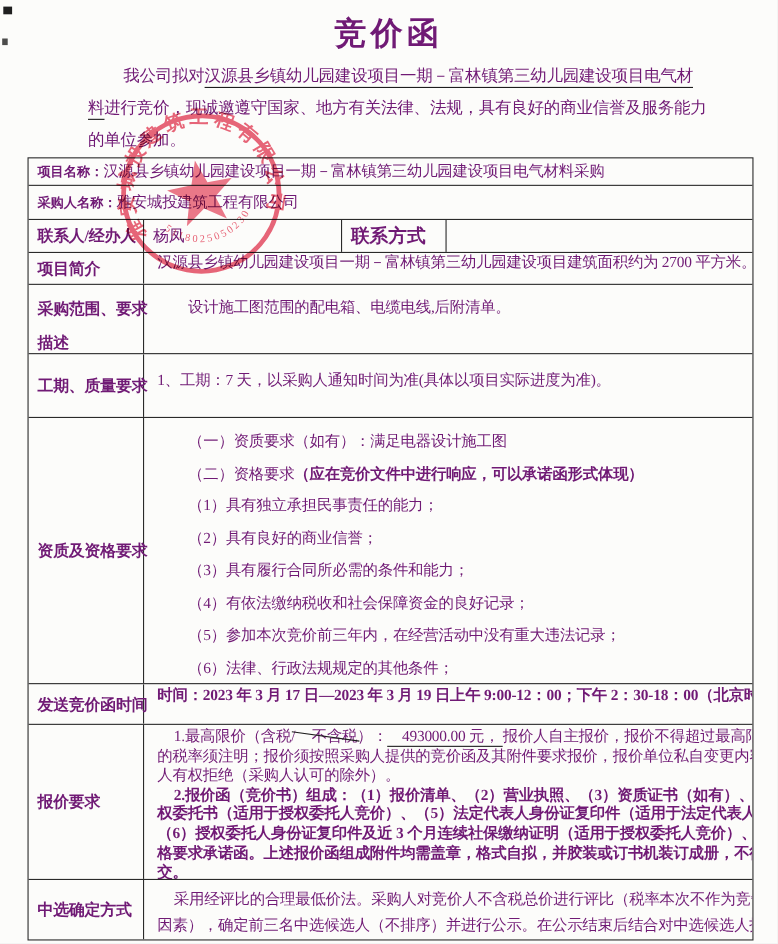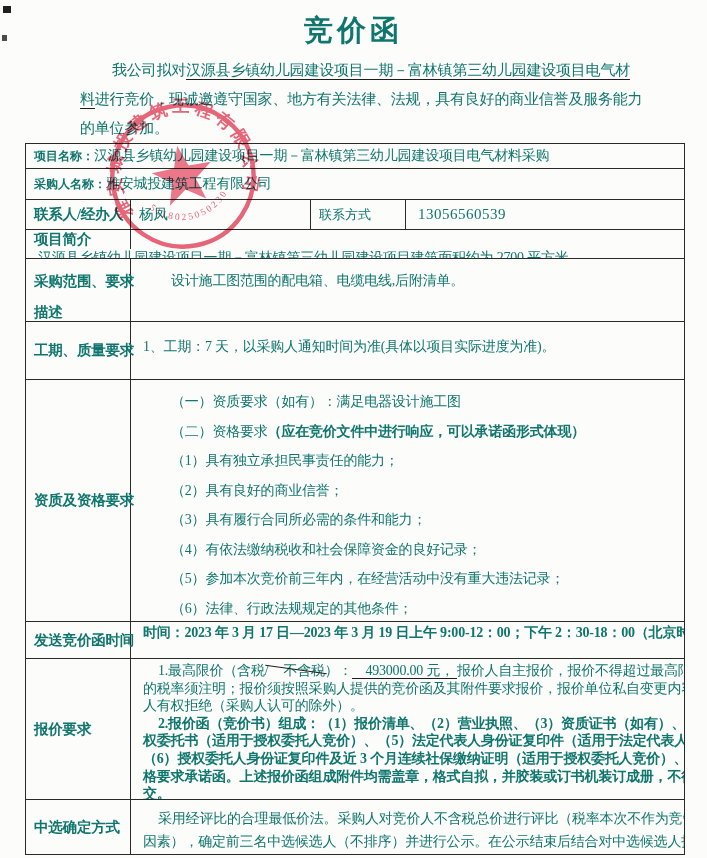--- a/index.html
+++ b/index.html
@@ -1,20 +1,20 @@
 <!DOCTYPE html>
 <html><head>
 <meta charset="utf-8">
 <style>
   html,body{margin:0;padding:0;background:#e8e8e8;}
   .page{
     position:relative;width:707px;height:858px;margin:0 auto;
     background:#fcfcfa;overflow:hidden;
     font-family:"Liberation Serif","DejaVu Serif",serif;
-    color:#0f766e;
+    color:#701a75;
   }
   .speck{position:absolute;background:#1f1f1f;}
   .doc-title{
     position:absolute;top:11px;left:0;width:100%;text-align:center;
     font-size:29px;font-weight:bold;letter-spacing:4px;
   }
   .intro{
     position:absolute;left:80px;top:56px;width:566px;
     font-size:15px;line-height:29px;letter-spacing:-0.3px;white-space:nowrap;
   }
@@ -36,28 +36,28 @@
     letter-spacing:-0.2px;white-space:nowrap;
   }
   .val{
     flex:1;box-sizing:border-box;padding-left:12px;
     font-size:14px;overflow:hidden;white-space:nowrap;
     display:flex;flex-direction:column;justify-content:flex-start;
   }
   .inline-lbl{font-weight:bold;font-size:12px;}
   .ln{white-space:nowrap;letter-spacing:-0.2px;}
   .bold{font-weight:bold;}
-  .r1{height:24px;}.r2{height:31px;}.r3{height:30px;}.r4{height:29px;flex-direction:column;}
+  .r1{height:24px;}.r2{height:31px;}.r3{height:30px;}.r4{height:29px;}
   .r5{height:63px;}.r6{height:58px;}.r7{height:242px;}.r8{height:37px;text-align:right;}
   .r9{height:141px;}.r10{flex:1;}
   .full{flex:1;display:flex;align-items:center;padding-left:8px;font-size:14px;white-space:nowrap;overflow:hidden;box-sizing:border-box;}
   .c-person{width:180px;flex-shrink:0;border-right:1.4px solid #2a2a2a;box-sizing:border-box;
     display:flex;align-items:center;padding-left:8px;font-size:14.5px;}
   .c-method{width:95px;flex-shrink:0;border-right:1.4px solid #2a2a2a;box-sizing:border-box;
-    display:flex;align-items:center;padding-left:8px;font-weight:normal;font-size:13px;}
+    display:flex;align-items:center;padding-left:8px;font-weight:bold;font-size:17px;}
   .c-phone{flex:1;display:flex;align-items:center;padding-left:12px;font-size:15px;letter-spacing:0.5px;}
   .v-top{justify-content:flex-start;}
   .r5 .lbl{justify-content:flex-start;padding-top:7px;line-height:31px;}
   .r5 .val{padding-top:10px;line-height:24px;}
   .r5 .val .ln{text-indent:28px;}
   .r6 .val{justify-content:flex-start;padding-top:13px;line-height:24px;gap:32px;}
   .r7 .val{justify-content:flex-start;padding-top:7px;line-height:29.5px;padding-left:40px;}
   .r8 .val{justify-content:flex-start;padding-top:2px;line-height:18.5px;font-weight:bold;font-size:14px;}
   .r9 .val{justify-content:flex-start;padding-top:3px;line-height:17.6px;}
   .r10 .val{justify-content:flex-start;padding-top:7px;line-height:23px;}
@@ -104,21 +104,20 @@
       <div class="full">
         <span class="inline-lbl">采购人名称：</span>
           <span class="ln">雅安城投建筑工程有限公司</span>
       </div>
     </div>
 
     <div class="row r3">
       <div class="lbl">联系人/经办人</div>
       <div class="c-person">杨凤</div>
       <div class="c-method">联系方式</div>
-      <div class="c-phone">13056560539</div>
     </div>
 
     <div class="row r4">
       <div class="lbl">项目简介</div>
       <div class="val">
           <span class="ln">汉源县乡镇幼儿园建设项目一期－富林镇第三幼儿园建设项目建筑面积约为 2700 平方米。</span>
         </div>
     </div>
 
     <div class="row r5">

